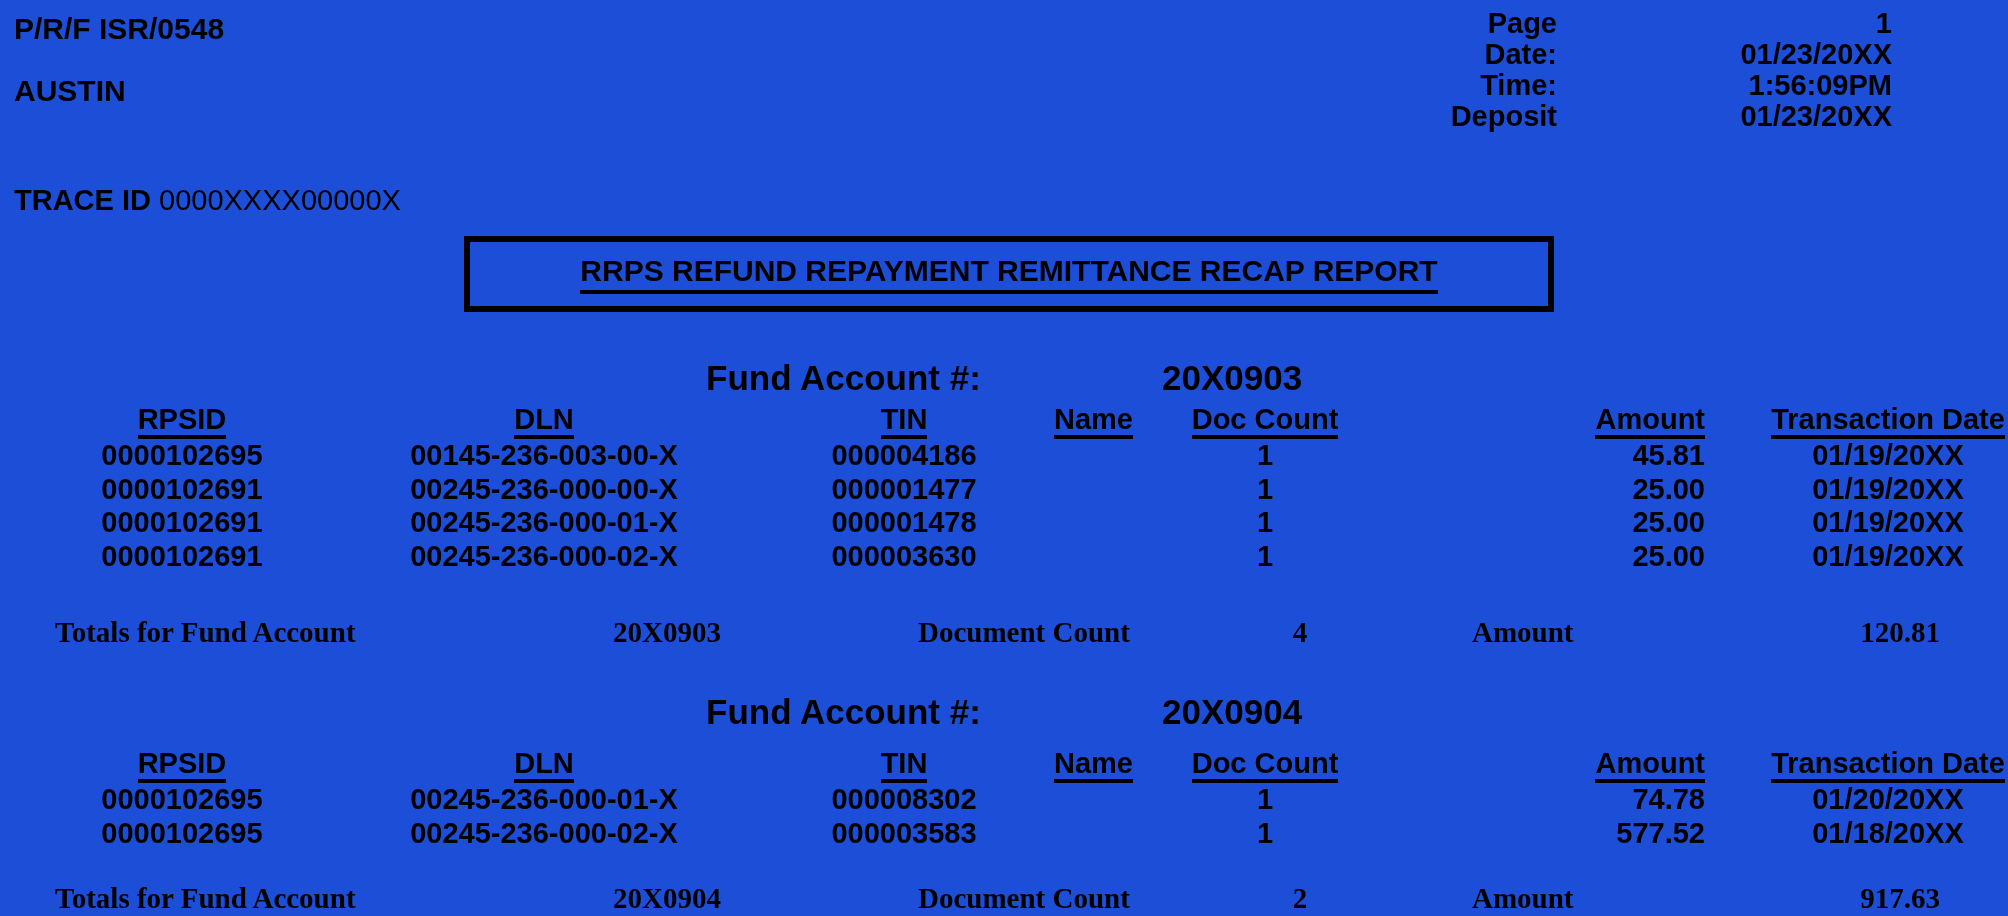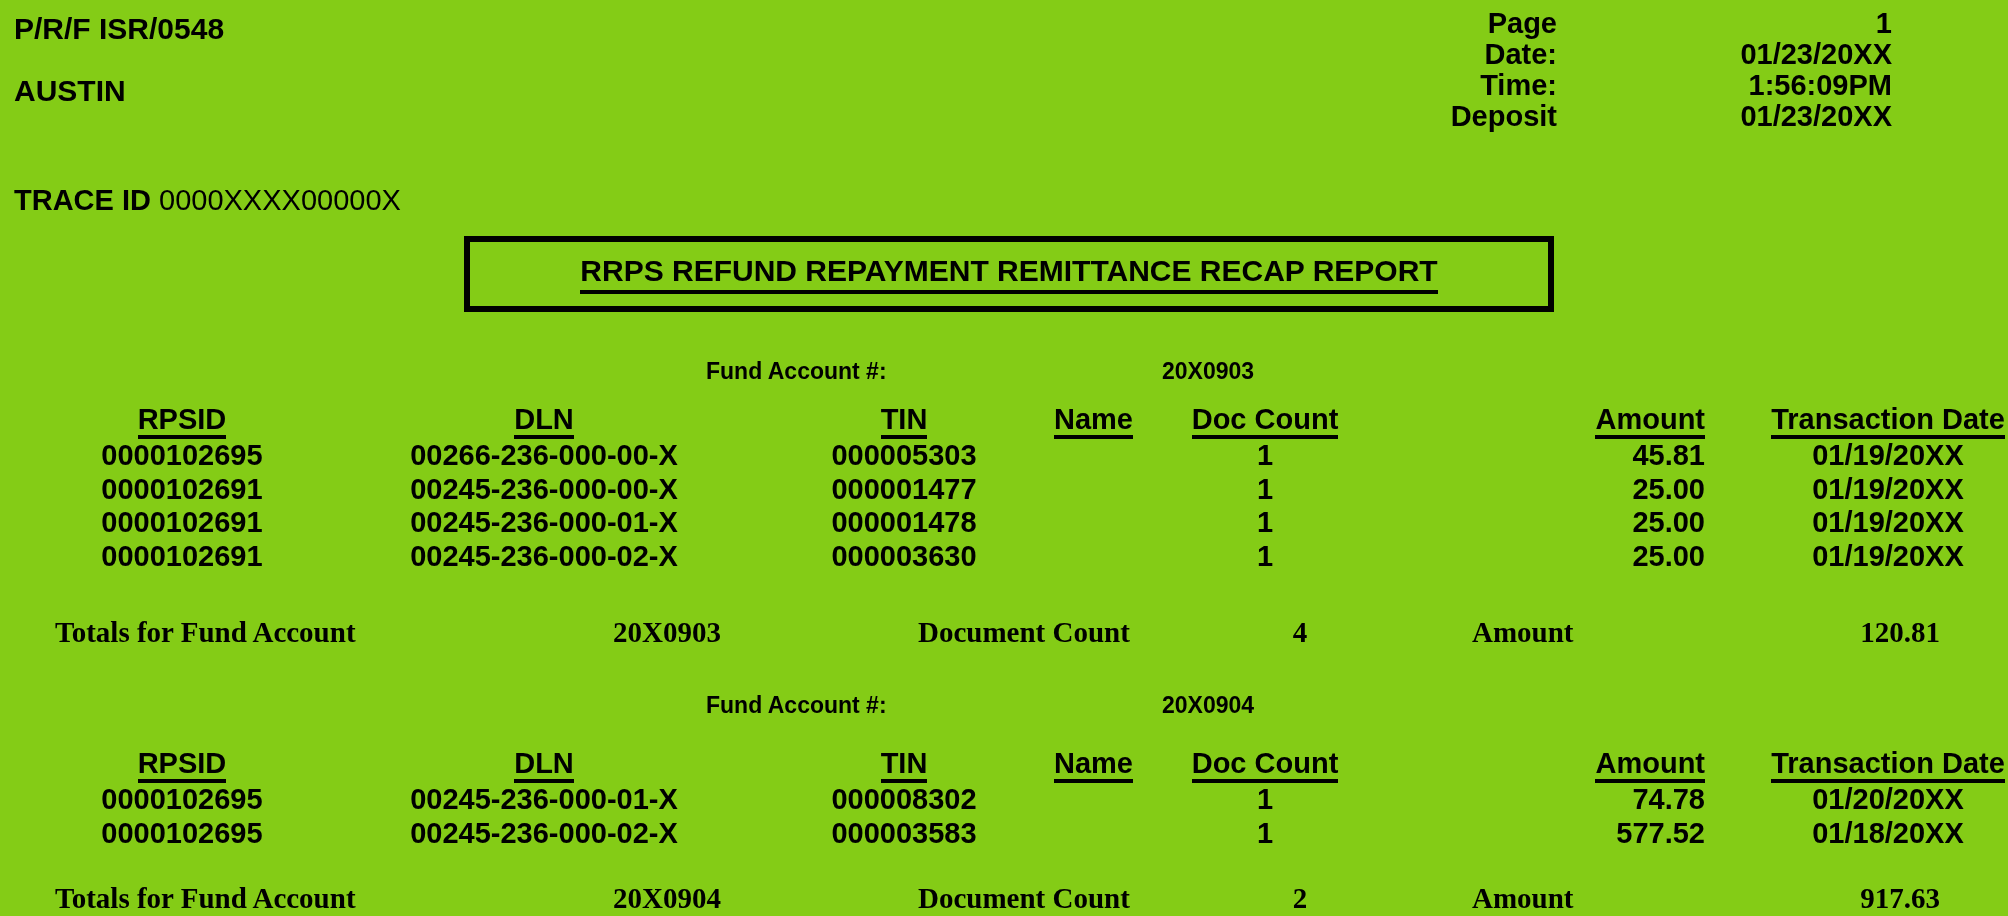--- a/index.html
+++ b/index.html
@@ -3,41 +3,41 @@
 <meta charset="utf-8">
 <style>
   * { box-sizing: border-box; margin: 0; padding: 0; }
   html, body { background: #ffffff; }
   body {
     width: 2008px; height: 916px;
     font-family: "Liberation Sans", sans-serif;
     font-weight: bold;
     color: #000;
   }
-  .page { position: relative; width: 2008px; height: 916px; background: #84cc16; overflow: hidden; }
+  .page { position: relative; width: 2008px; height: 916px; background: #1d4ed8; overflow: hidden; }
 
   .report-id { position: absolute; top: 12px; left: 14px; font-size: 30px; }
   .site { position: absolute; top: 74px; left: 14px; font-size: 30px; }
 
   .meta { position: absolute; top: 8px; left: 1392px; width: 500px; }
   .meta-row { display: flex; line-height: 31px; font-size: 29px; }
   .meta-label { width: 165px; text-align: right; }
   .meta-value { flex: 1; text-align: right; }
 
   .trace { position: absolute; top: 184px; left: 14px; font-size: 29px; }
   .trace-value { font-weight: normal; }
 
   .title-box {
     position: absolute; top: 236px; left: 464px; width: 1090px; height: 76px;
     border: 6px solid #000;
     display: flex; align-items: center; justify-content: center;
   }
   .title-text { font-size: 30px; border-bottom: 4px solid #000; padding-bottom: 2px; }
 
-  .fund-line { position: absolute; left: 0; width: 1692px; height: 34px; font-size: 23px; }
+  .fund-line { position: absolute; left: 0; width: 1692px; height: 34px; font-size: 35px; }
   #fund1 { top: 358px; }
   #fund2 { top: 692px; }
   .fund-label { position: absolute; left: 706px; top: 0; }
   .fund-value { position: absolute; left: 1162px; top: 0; }
 
   .table { position: absolute; left: 0; width: 2008px; }
   #table1 { top: 400px; }
   #table2 { top: 744px; }
   .tr {
     display: grid;
@@ -108,22 +108,22 @@
       <span class="td"><span class="hul">RPSID</span></span>
       <span class="td"><span class="hul">DLN</span></span>
       <span class="td c-tin"><span class="hul">TIN</span></span>
       <span class="td"><span class="hul">Name</span></span>
       <span class="td"><span class="hul">Doc Count</span></span>
       <span class="td c-amount"><span class="hul">Amount</span></span>
       <span class="td c-date"><span class="hul">Transaction Date</span></span>
     </div>
     <div class="tr">
       <span class="td">0000102695</span>
-      <span class="td">00266-236-000-00-X</span>
-      <span class="td c-tin">000005303</span>
+      <span class="td">00145-236-003-00-X</span>
+      <span class="td c-tin">000004186</span>
       <span class="td"></span>
       <span class="td">1</span>
       <span class="td c-amount">45.81</span>
       <span class="td c-date">01/19/20XX</span>
     </div>
     <div class="tr">
       <span class="td">0000102691</span>
       <span class="td">00245-236-000-00-X</span>
       <span class="td c-tin">000001477</span>
       <span class="td"></span>

